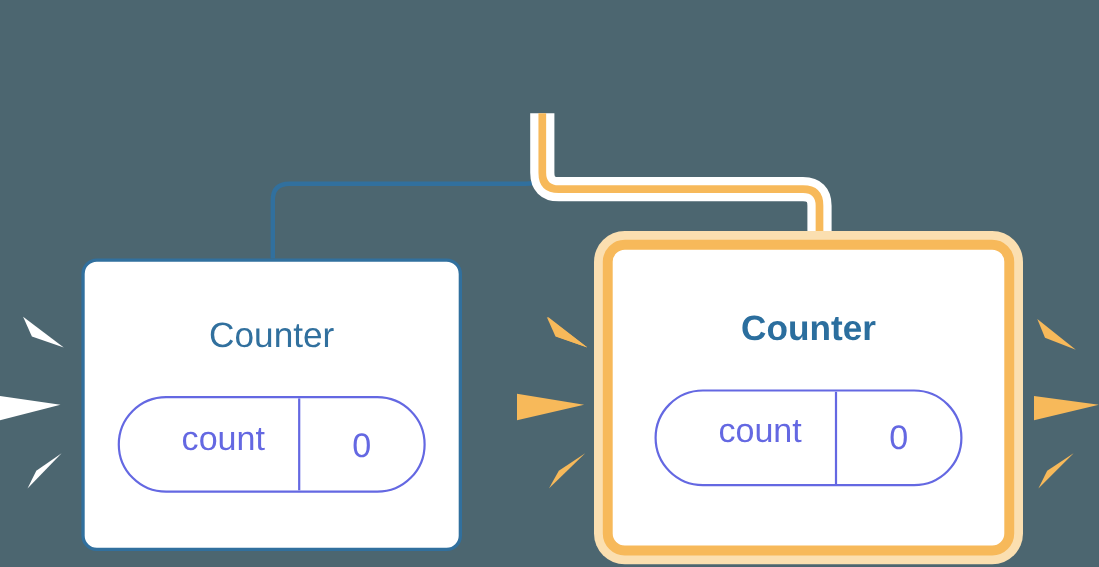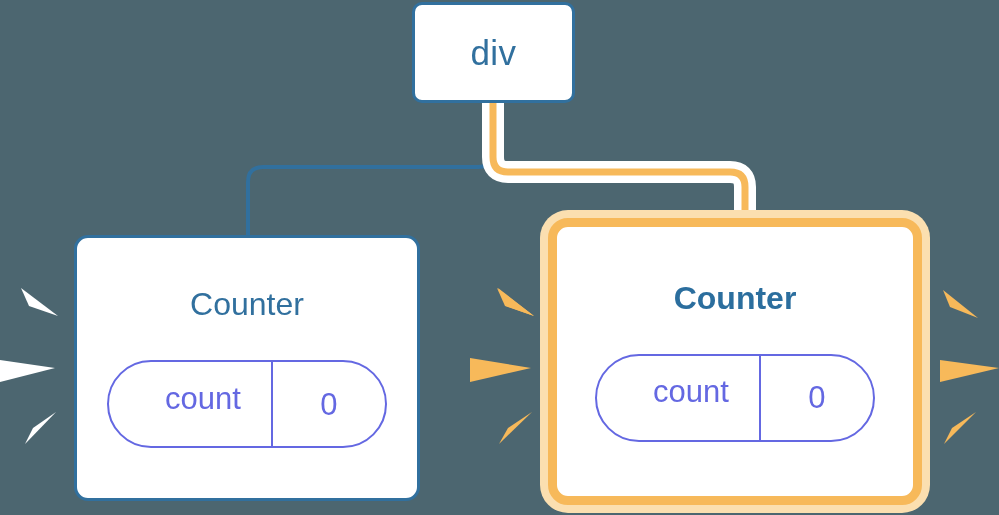--- a/index.html
+++ b/index.html
@@ -156,23 +156,20 @@
       <polygon points="498,288 534,316 506,306"></polygon>
     </g>
 
     <g fill="#f7b95a">
       <polygon points="943,290 978,318 950,307"></polygon>
       <polygon points="940,360 999,368 940,382"></polygon>
       <polygon points="944,444 976,412 952,428"></polygon>
     </g>
   </svg>
 
-  <div class="node node-root">
-    <span class="node-title">div</span>
-  </div>
 
   <div class="node node-child plain">
     <span class="node-title">Counter</span>
     <div class="pill">
       <span class="pill-key">count</span>
       <span class="pill-value">0</span>
     </div>
   </div>
 
   <div class="node node-child highlight">

